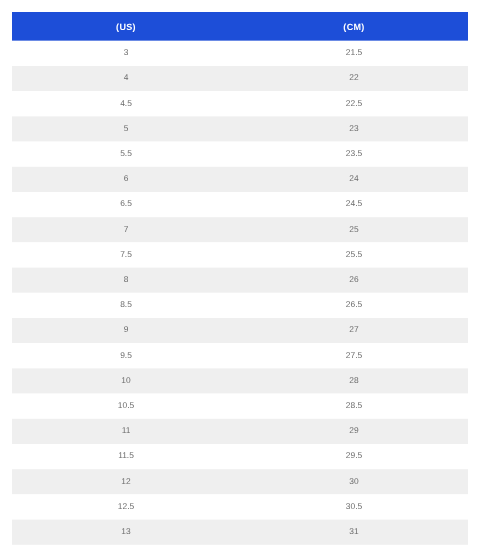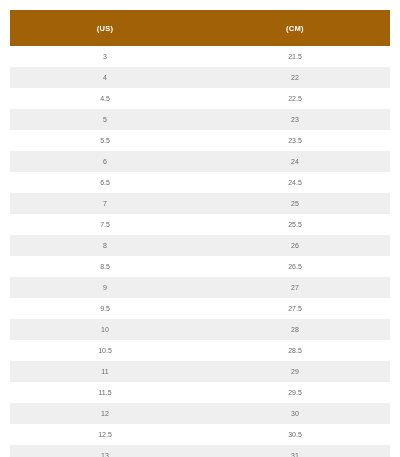--- a/index.html
+++ b/index.html
@@ -18,27 +18,27 @@
     left: 10px;
     top: 10px;
     width: 380px;
   }
   table.size-table {
     width: 380px;
     border-collapse: collapse;
     table-layout: fixed;
   }
   table.size-table thead th {
-    background: #a16207;
+    background: #1d4ed8;
     color: #ffffff;
     font-size: 7.5px;
     font-weight: bold;
     letter-spacing: 0.3px;
     text-align: center;
-    height: 36px;
+    height: 24px;
     padding: 0;
     border: 0;
   }
   table.size-table tbody td {
     text-align: center;
     font-size: 7px;
     color: #6b6b6b;
     height: 21px;
     padding: 0;
     border: 0;

